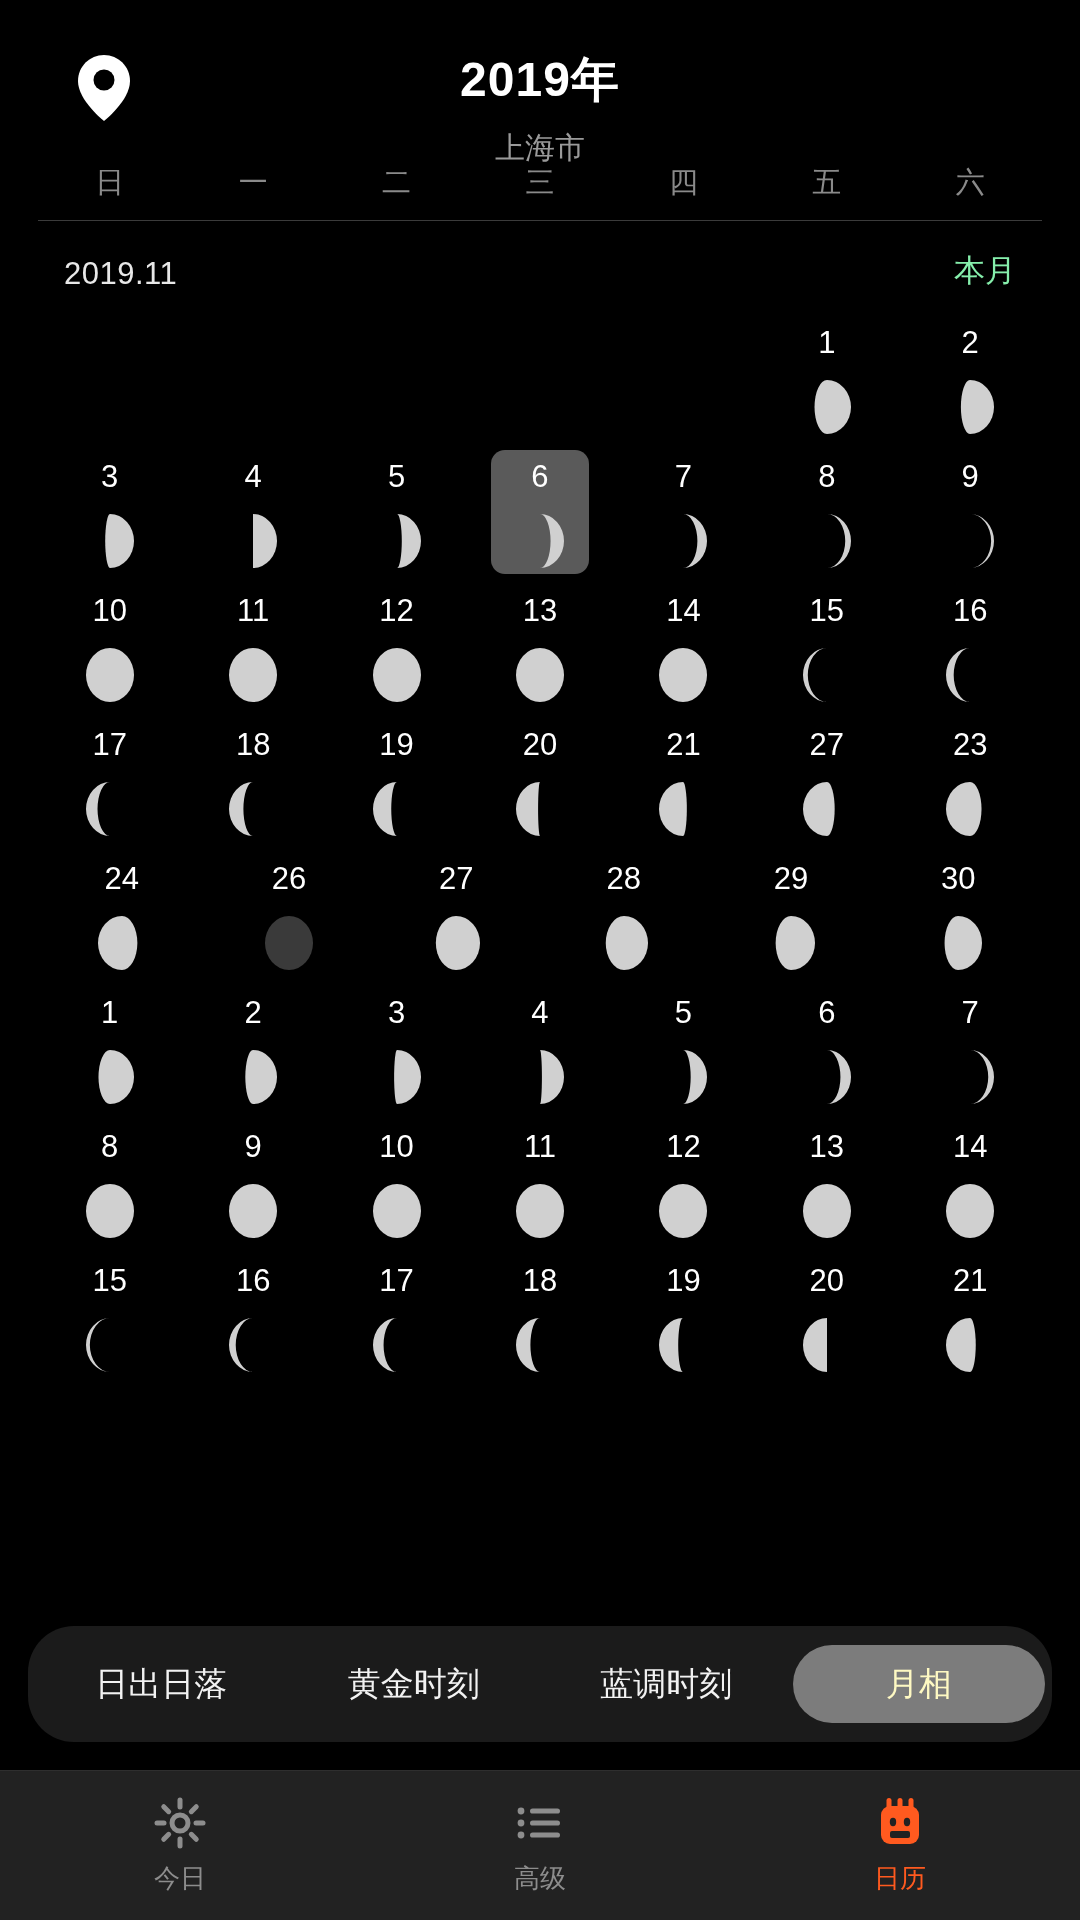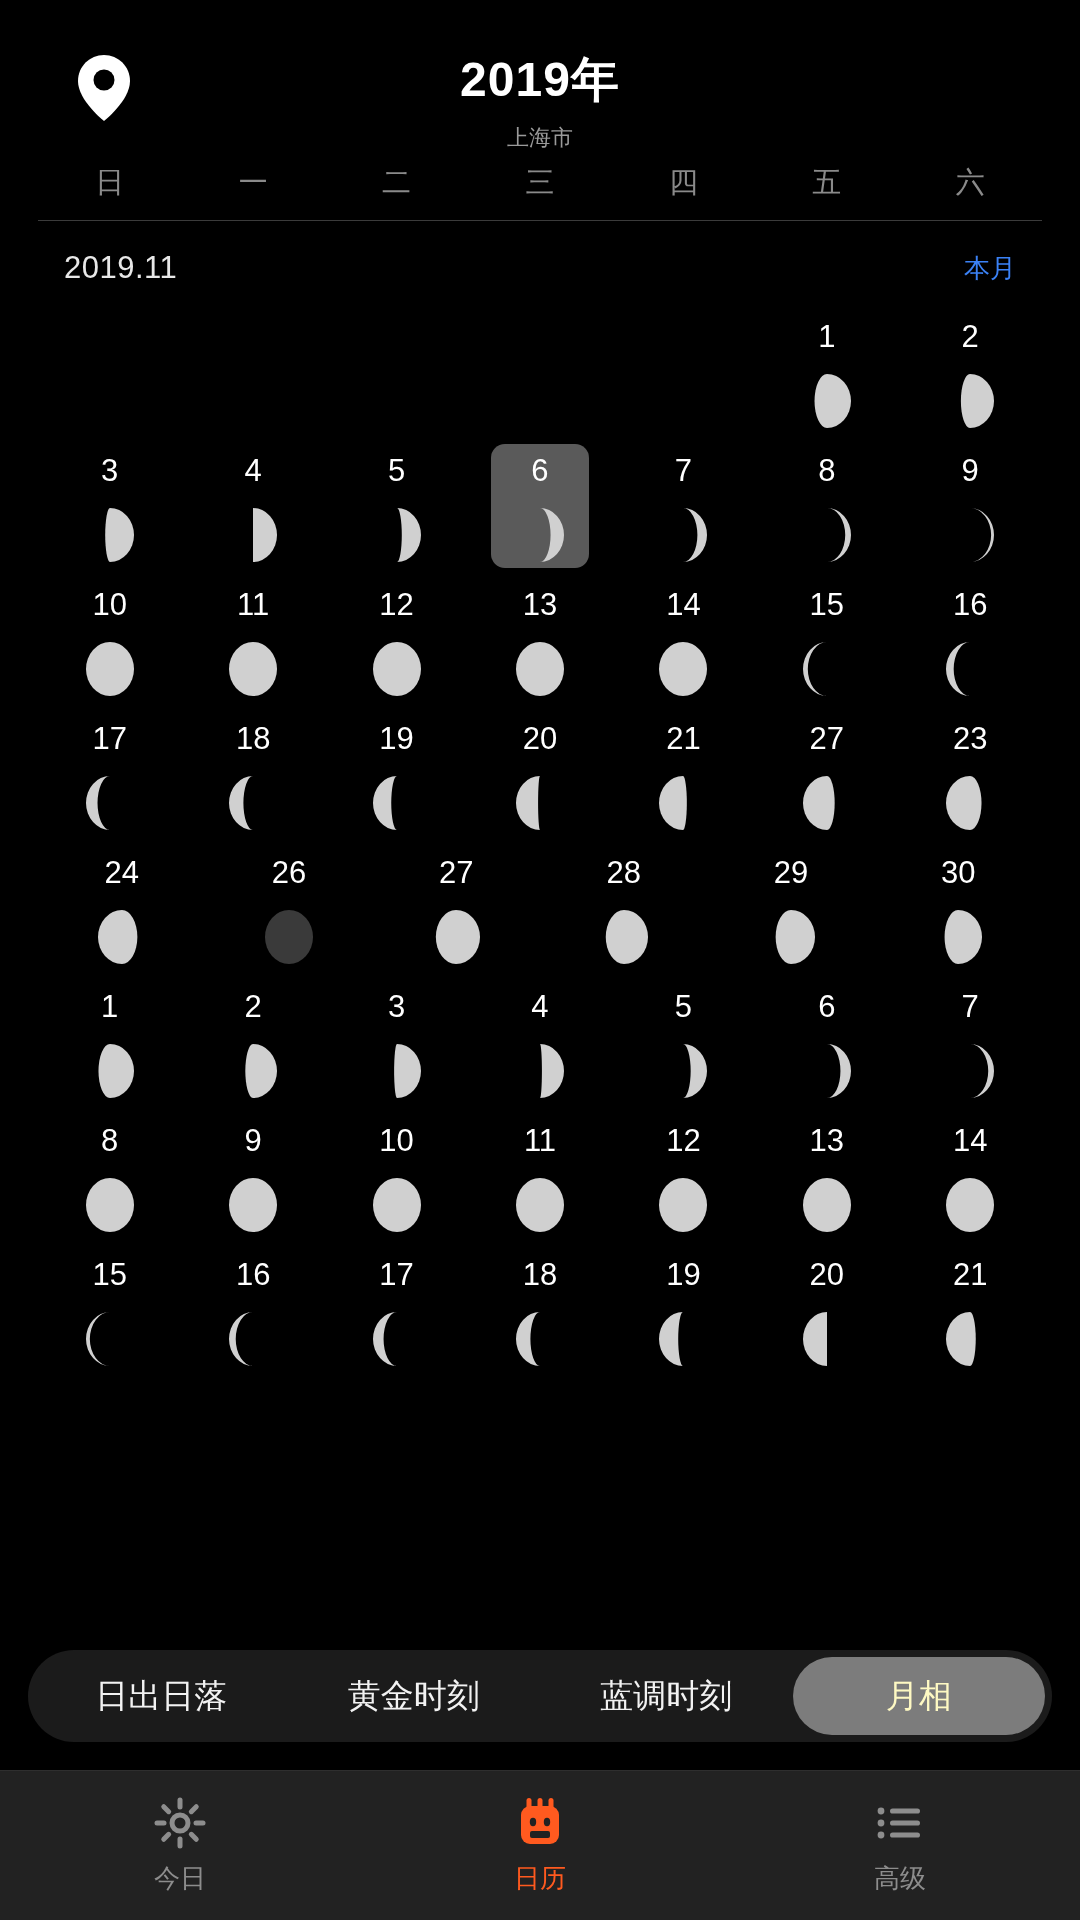--- a/index.html
+++ b/index.html
@@ -9,36 +9,36 @@
     font-family: "Liberation Sans", "DejaVu Sans", sans-serif;
     overflow: hidden;
   }
   #app { position: relative; width: 1080px; height: 1920px; background: #000; }
 
   
   .header { position: relative; height: 145px; }
   .pin-icon { position: absolute; left: 78px; top: 55px; width: 52px; height: 66px; }
   .title-block { position: absolute; left: 0; right: 0; top: 52px; text-align: center; }
   .title { color: #fff; font-size: 48px; font-weight: 700; letter-spacing: 1px; line-height: 56px; }
-  .subtitle { color: #9a9a9a; font-size: 22px; line-height: 42px; margin-top: 9px; }
+  .subtitle { color: #9a9a9a; font-size: 30px; line-height: 42px; margin-top: 19px; }
 
   
   .weekdays { display: flex; height: 75px; align-items: center; padding: 0 38px; }
   .weekday { flex: 1; text-align: center; color: #8a8a8a; font-size: 29px; }
   .wk-divider { height: 1px; background: #3b3b3b; margin: 0 38px; }
 
   
   .scroll { position: absolute; left: 0; right: 0; top: 222px; bottom: 150px; overflow: hidden; }
 
   .month-label-row {
     display: flex; align-items: flex-end; justify-content: space-between;
     padding: 28px 64px 14px 64px;
   }
   .month-label { color: #e8e8e8; font-size: 31px; letter-spacing: .5px; }
-  .month-tag { color: #3b82f6; font-size: 26px; }
+  .month-tag { color: #86efac; font-size: 31px; }
 
   .week { display: flex; padding: 0 38px; margin-top: 10px; }
   .cell {
     flex: 1; height: 124px; position: relative;
     display: flex; flex-direction: column; align-items: center; justify-content: flex-start;
     padding-top: 8px;
   }
   .cell.selected::before {
     content: ""; position: absolute; left: 50%; top: 0;
     transform: translateX(-50%);
@@ -48,21 +48,21 @@
   .cell.empty .daynum { visibility: hidden; }
   .moon-wrap { position: relative; z-index: 2; width: 62px; height: 70px; margin-top: 10px; }
   .cell.empty .moon-wrap { visibility: hidden; }
 
   
   .moon-wrap svg { display: block; width: 62px; height: 70px; }
 
   
   .segmented {
     position: absolute; left: 28px; right: 28px; bottom: 178px;
-    height: 92px; background: #1b1b1b; border-radius: 46px;
+    height: 116px; background: #1b1b1b; border-radius: 46px;
     display: flex; align-items: center; padding: 7px;
     z-index: 20;
     margin-top: 31px;
   }
   .seg {
     flex: 1; height: 78px; border-radius: 39px;
     display: flex; align-items: center; justify-content: center;
     color: #f2f2f2; font-size: 33px;
   }
   .seg.active { background: #7c7c7c; color: #fef9c3; }
@@ -567,42 +567,42 @@
             <line x1="28" y1="44" x2="28" y2="51" stroke="#8d8d8d" stroke-width="5" stroke-linecap="round"></line>
             <line x1="16.68629150101524" y1="39.31370849898476" x2="11.736544032709407" y2="44.2634559672906" stroke="#8d8d8d" stroke-width="5" stroke-linecap="round"></line>
             <line x1="12" y1="28.000000000000004" x2="5" y2="28.000000000000004" stroke="#8d8d8d" stroke-width="5" stroke-linecap="round"></line>
             <line x1="16.686291501015237" y1="16.68629150101524" x2="11.736544032709403" y2="11.736544032709407" stroke="#8d8d8d" stroke-width="5" stroke-linecap="round"></line>
             <line x1="27.999999999999996" y1="12" x2="27.999999999999996" y2="5" stroke="#8d8d8d" stroke-width="5" stroke-linecap="round"></line>
             <line x1="39.31370849898476" y1="16.686291501015237" x2="44.26345596729059" y2="11.736544032709403" stroke="#8d8d8d" stroke-width="5" stroke-linecap="round"></line>
           </svg>
         </div>
         <div class="tab-label">今日</div>
       </div>
+      <div class="tab">
+        <div class="tab-ic">
+          <svg viewBox="0 0 56 56" width="56" height="56">
+            <circle cx="9" cy="16" r="3.4" fill="#8d8d8d"></circle>
+            <rect x="18" y="13.4" width="30" height="5.2" rx="2.6" fill="#8d8d8d"></rect>
+            <circle cx="9" cy="28" r="3.4" fill="#8d8d8d"></circle>
+            <rect x="18" y="25.4" width="30" height="5.2" rx="2.6" fill="#8d8d8d"></rect>
+            <circle cx="9" cy="40" r="3.4" fill="#8d8d8d"></circle>
+            <rect x="18" y="37.4" width="30" height="5.2" rx="2.6" fill="#8d8d8d"></rect>
+          </svg>
+        </div>
+        <div class="tab-label">高级</div>
+      </div>
       <div class="tab active">
         <div class="tab-ic">
           <svg viewBox="0 0 56 56" width="56" height="56">
             <rect x="9" y="11" width="38" height="38" rx="9" fill="#FF5A1F"></rect>
             <rect x="14.5" y="3" width="5" height="12" rx="2.5" fill="#FF5A1F"></rect>
             <rect x="25.5" y="3" width="5" height="12" rx="2.5" fill="#FF5A1F"></rect>
             <rect x="36.5" y="3" width="5" height="12" rx="2.5" fill="#FF5A1F"></rect>
             <ellipse cx="21" cy="27" rx="3.2" ry="4.2" fill="#222222"></ellipse>
             <ellipse cx="35" cy="27" rx="3.2" ry="4.2" fill="#222222"></ellipse>
             <rect x="18" y="36" width="20" height="7" rx="2" fill="#222222"></rect>
           </svg>
         </div>
         <div class="tab-label">日历</div>
       </div>
-      <div class="tab">
-        <div class="tab-ic">
-          <svg viewBox="0 0 56 56" width="56" height="56">
-            <circle cx="9" cy="16" r="3.4" fill="#8d8d8d"></circle>
-            <rect x="18" y="13.4" width="30" height="5.2" rx="2.6" fill="#8d8d8d"></rect>
-            <circle cx="9" cy="28" r="3.4" fill="#8d8d8d"></circle>
-            <rect x="18" y="25.4" width="30" height="5.2" rx="2.6" fill="#8d8d8d"></rect>
-            <circle cx="9" cy="40" r="3.4" fill="#8d8d8d"></circle>
-            <rect x="18" y="37.4" width="30" height="5.2" rx="2.6" fill="#8d8d8d"></rect>
-          </svg>
-        </div>
-        <div class="tab-label">高级</div>
-      </div>
     </div>
 
 </div>
 
 </body></html>

